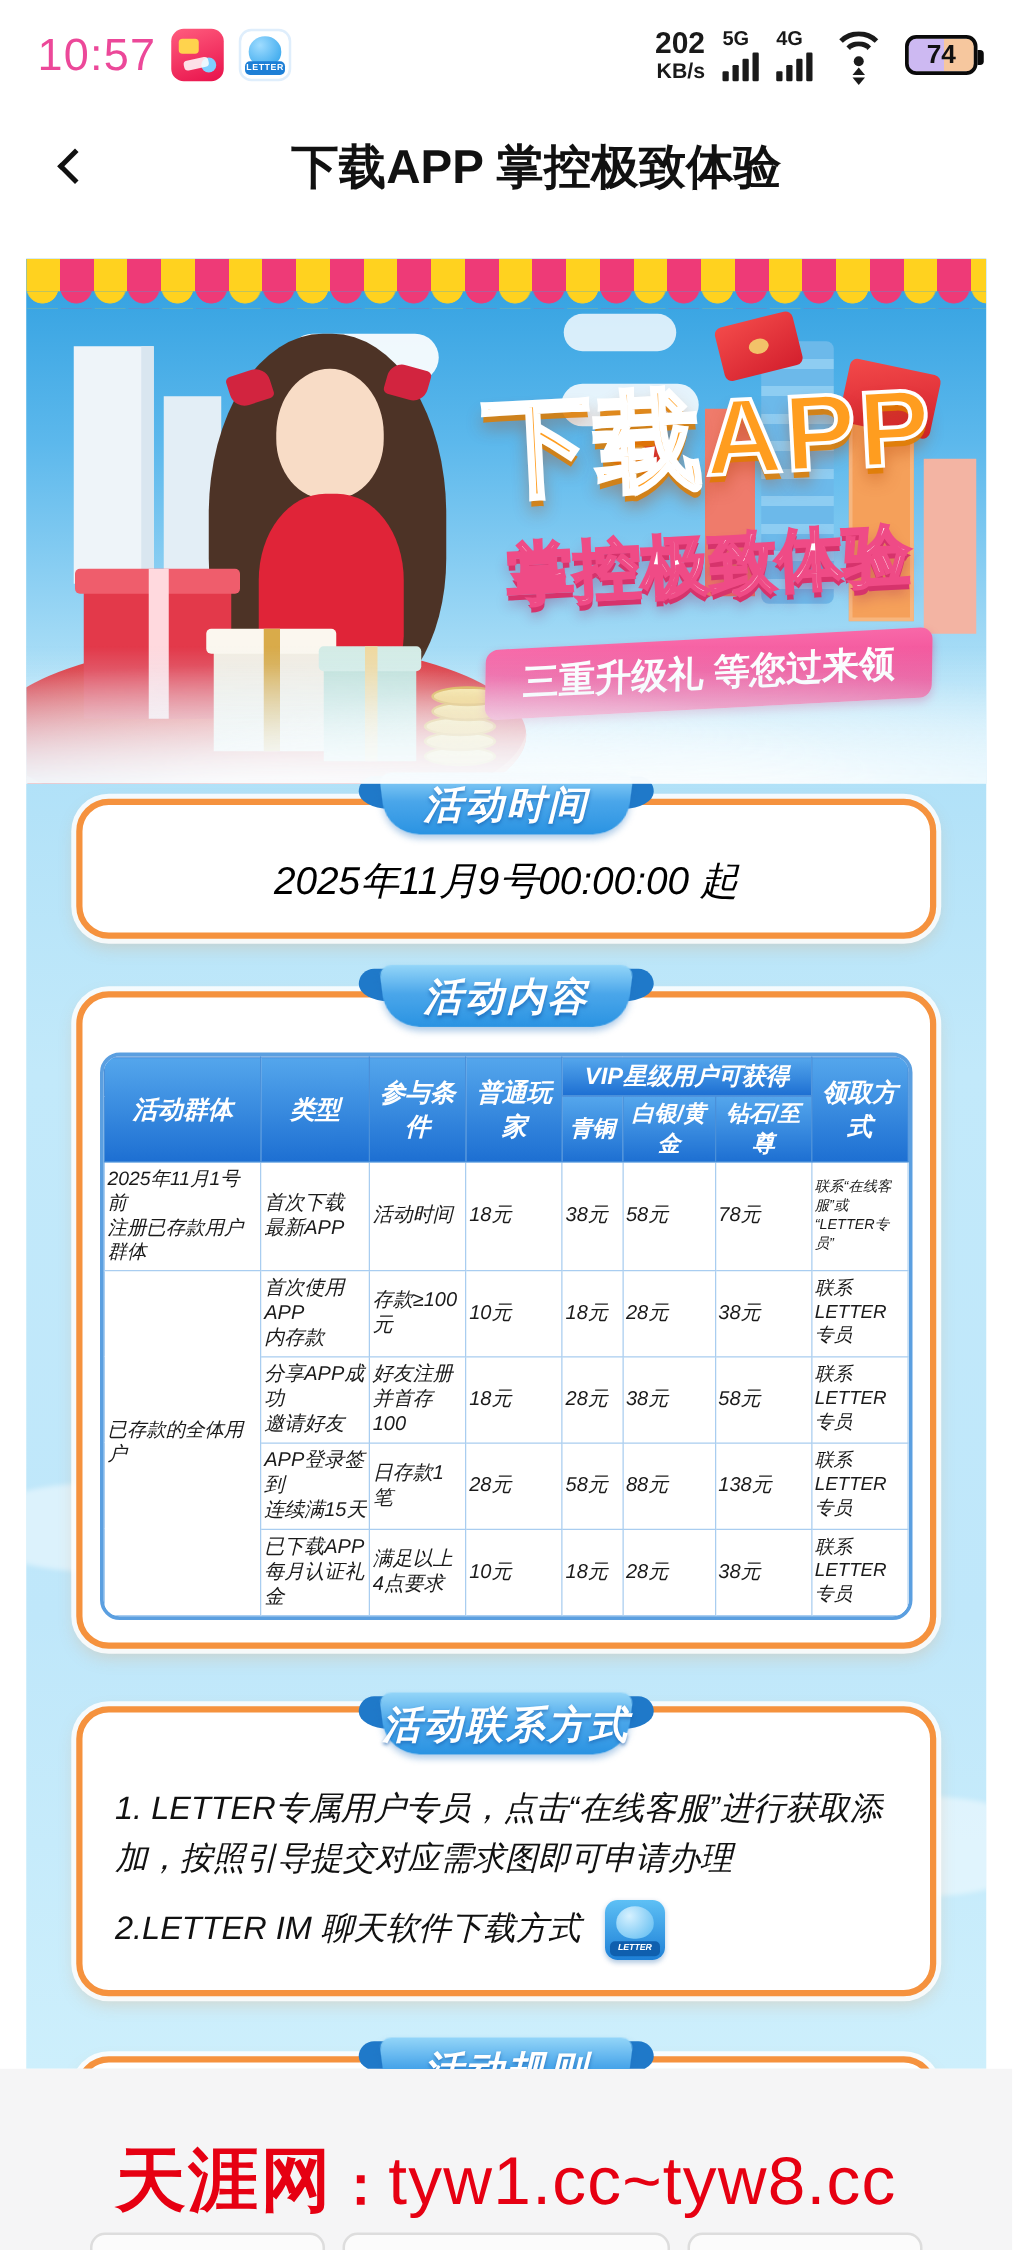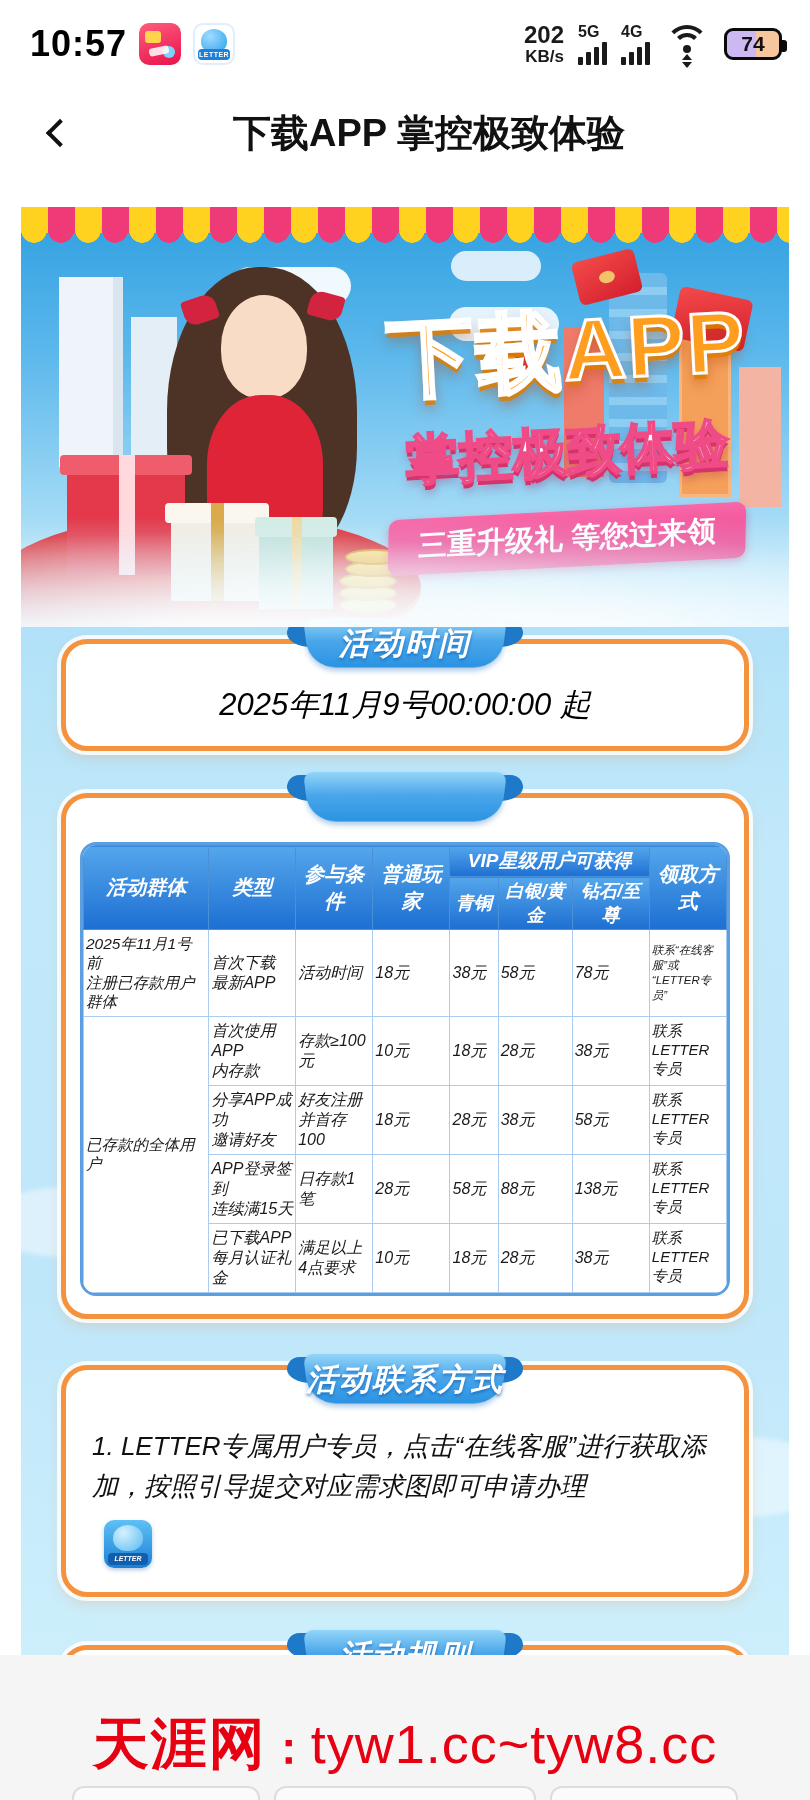--- a/index.html
+++ b/index.html
@@ -3,21 +3,21 @@
 <meta charset="utf-8">
 <style>
   * { margin:0; padding:0; box-sizing:border-box; }
   html,body { background:#fff; }
   body { font-family:"Liberation Sans","DejaVu Sans",sans-serif; }
   .phone { position:relative; width:810px; height:1800px; background:#ffffff; overflow:hidden; margin:0 auto; }
 
   
   .status-bar { position:absolute; top:0; left:0; right:0; height:78px; display:flex; align-items:center; justify-content:space-between; padding:10px 28px 0 30px; }
   .sb-left { display:flex; align-items:center; gap:12px; }
-  .sb-time { font-size:36px; font-weight:700; color:#000000; letter-spacing:1px; }
+  .sb-time { font-size:36px; font-weight:400; color:#ec4899; letter-spacing:1px; }
   .sb-app1 { width:42px; height:42px; border-radius:10px; background:linear-gradient(160deg,#ff5d7e,#e8114b); position:relative; overflow:hidden; }
   .sb-app1 i { position:absolute; display:block; }
   .sb-app1 .a { width:16px; height:12px; background:#ffd34d; border-radius:3px; left:6px; top:8px; }
   .sb-app1 .b { width:12px; height:12px; background:#7fd0ff; border-radius:50%; right:6px; bottom:7px; }
   .sb-app1 .c { width:20px; height:8px; background:#fff; opacity:.85; border-radius:3px; left:10px; bottom:10px; transform:rotate(-12deg); }
   .sb-app2 { width:42px; height:42px; border-radius:10px; background:#fff; border:2px solid #dfeefc; position:relative; }
   .sb-app2 .blob { position:absolute; width:26px; height:24px; left:6px; top:4px; background:radial-gradient(circle at 35% 30%,#9fdcff,#2aa0ea); border-radius:50% 50% 46% 46%; }
   .sb-app2 .tag { position:absolute; left:3px; right:3px; bottom:3px; height:11px; background:#1d7fd6; border-radius:4px; color:#fff; font-size:7px; font-weight:700; text-align:center; line-height:11px; letter-spacing:.5px; }
   .sb-right { display:flex; align-items:center; gap:14px; }
   .net-speed { text-align:right; line-height:1.05; color:#1a1a1a; font-weight:700; }
@@ -262,20 +262,21 @@
       <div class="ribbon">
         <div class="ribbon-shape"></div>
         <div class="ribbon-label">活动时间</div>
       </div>
       <div class="time-date">2025年11月9号00:00:00 起</div>
     </div>
 
     <div class="card card-content">
       <div class="ribbon">
         <div class="ribbon-shape"></div>
+        <div class="ribbon-label">活动内容</div>
       </div>
       <div class="table-wrap">
         <table>
           <colgroup>
             <col style="width:19.5%">
               <col style="width:13.5%">
               <col style="width:12%">
               <col style="width:12%">
             <col style="width:7.5%">
               <col style="width:11.5%">
@@ -435,20 +436,21 @@
       </div>
     </div>
 
     <div class="card card-contact">
       <div class="ribbon">
         <div class="ribbon-shape"></div>
         <div class="ribbon-label">活动联系方式</div>
       </div>
       <p class="contact-line">1. LETTER专属用户专员，点击“在线客服”进行获取添加，按照引导提交对应需求图即可申请办理</p>
       <p class="contact-line">
+        <span>2.LETTER IM 聊天软件下载方式</span>
         <span class="letter-inline">
           <span class="blob"></span>
           <span class="tag">LETTER</span>
         </span>
       </p>
     </div>
 
     <div class="card card-rules">
       <div class="ribbon">
         <div class="ribbon-shape"></div>

